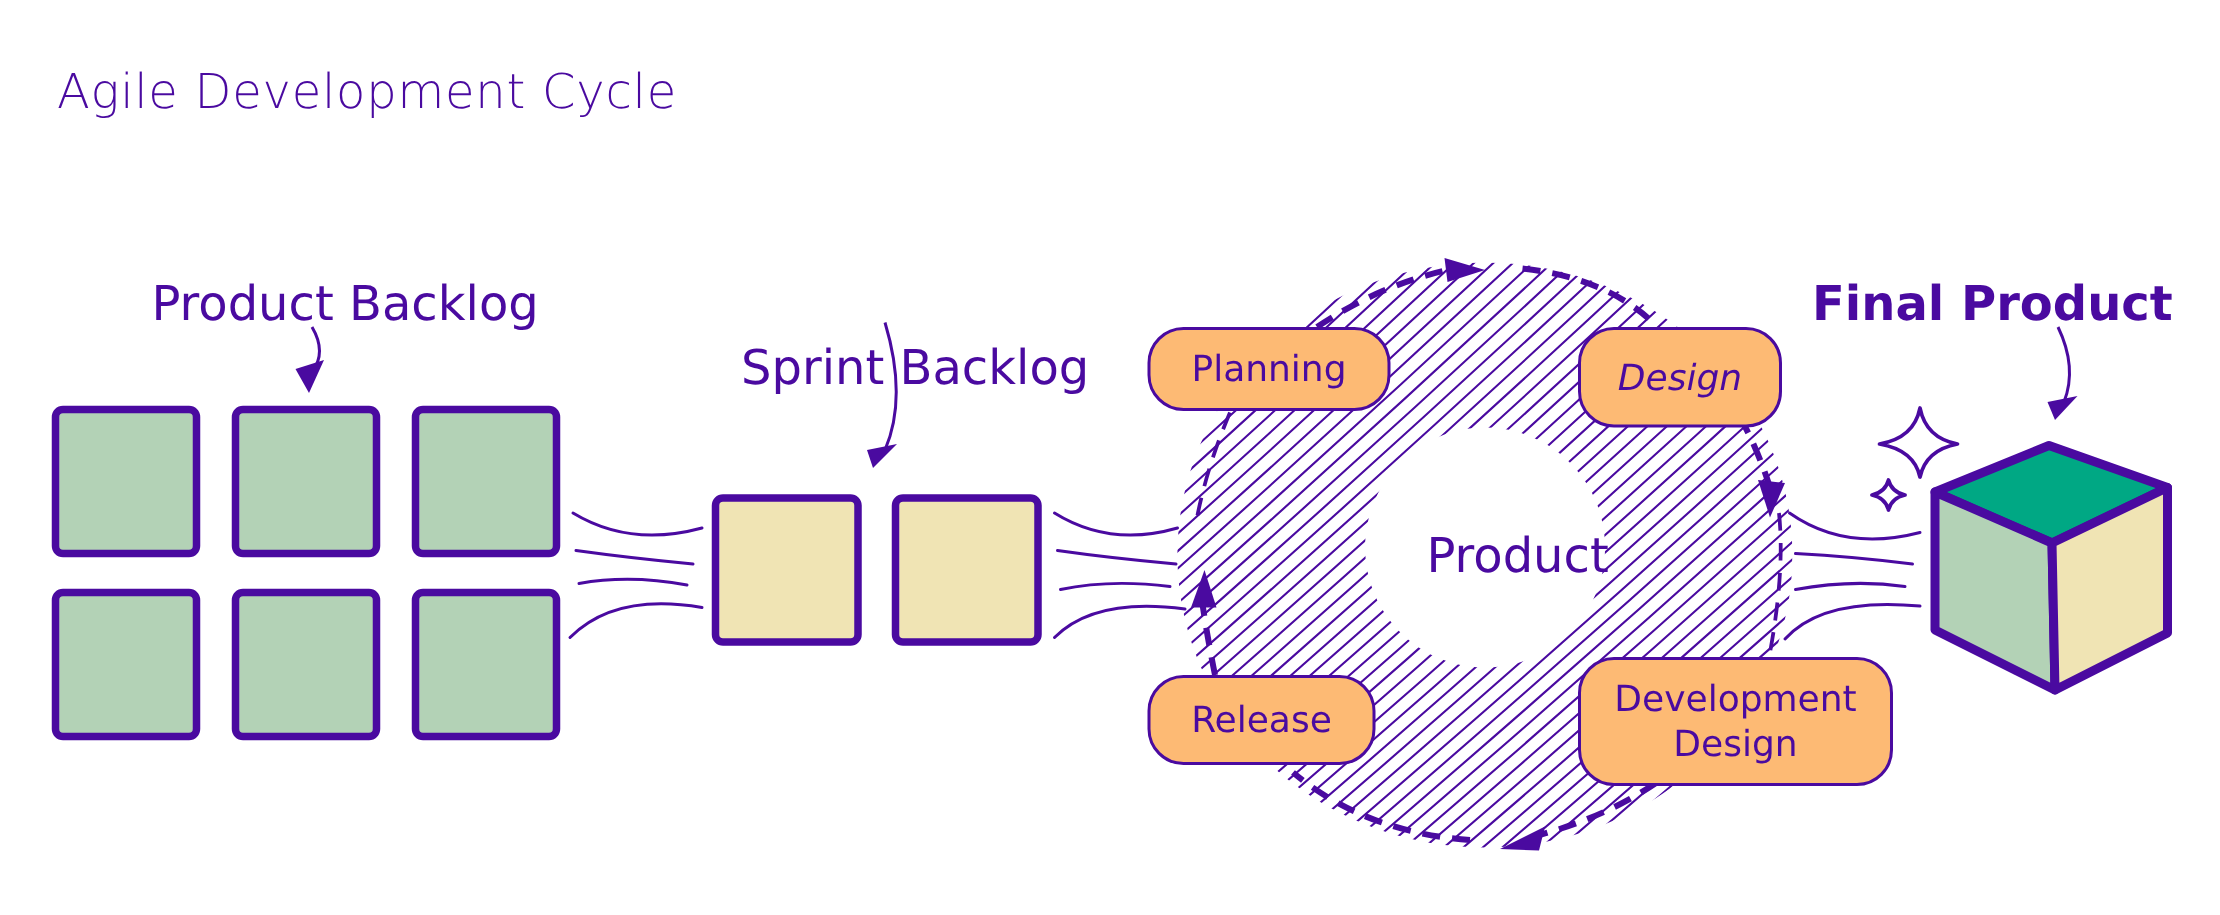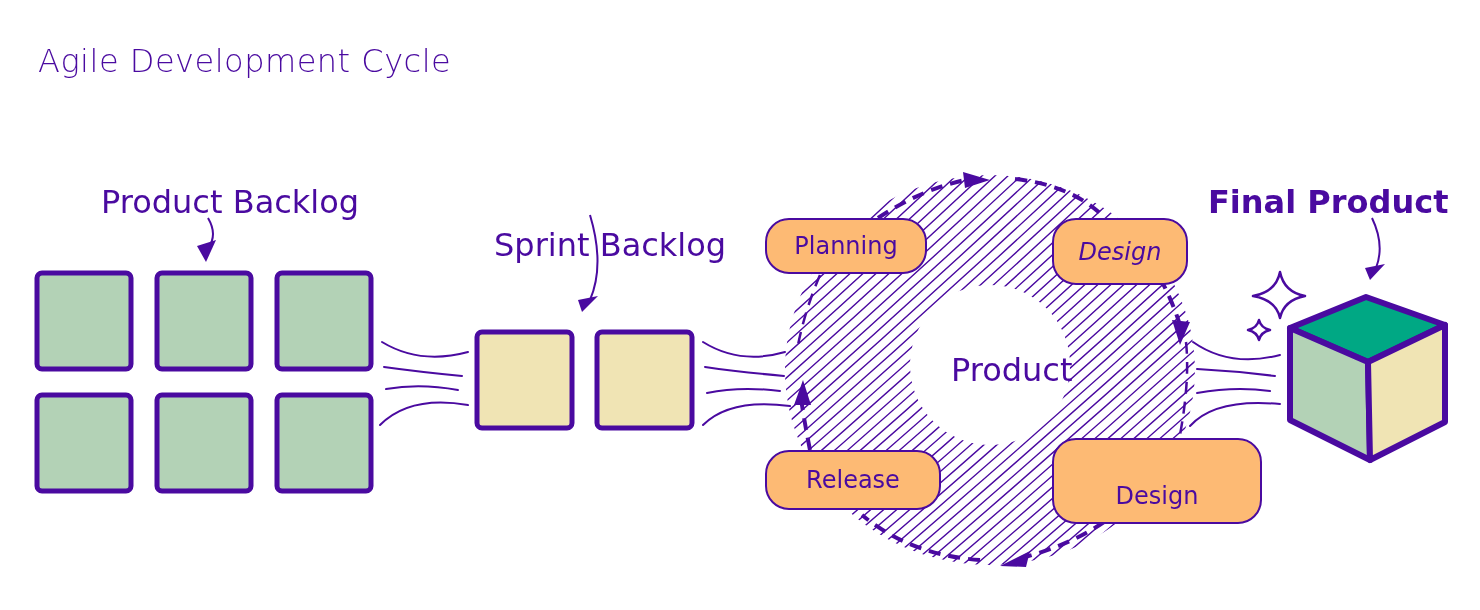--- a/index.html
+++ b/index.html
@@ -175,19 +175,19 @@
 <div class="label" style="left:951px; top:351px;">Product</div>
 
 <div class="stage-box" style="left:765px; top:218px; width:162px; height:56px;">
   <span>Planning</span>
 </div>
 <div class="stage-box" style="left:1052px; top:218px; width:136px; height:67px;font-style:italic;">
   <span>Design</span>
 </div>
 <div class="stage-box" style="left:1052px; top:438px; width:210px; height:86px;">
   <span>
-    <br>
+    <span>Development</span><br>
     <span>Design</span>
   </span>
 </div>
-<div class="stage-box" style="left:765px; top:450px; width:176px; height:60px;">
+<div class="stage-box" style="left:765px; top:450px; width:152px; height:60px;">
   <span>Release</span>
 </div>
 
 </body></html>

